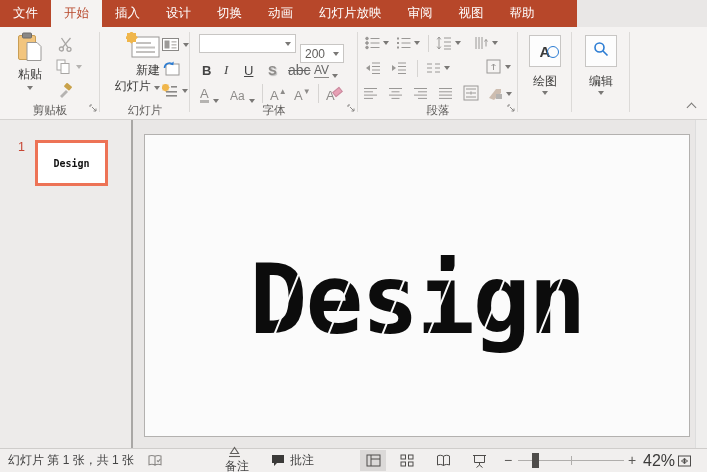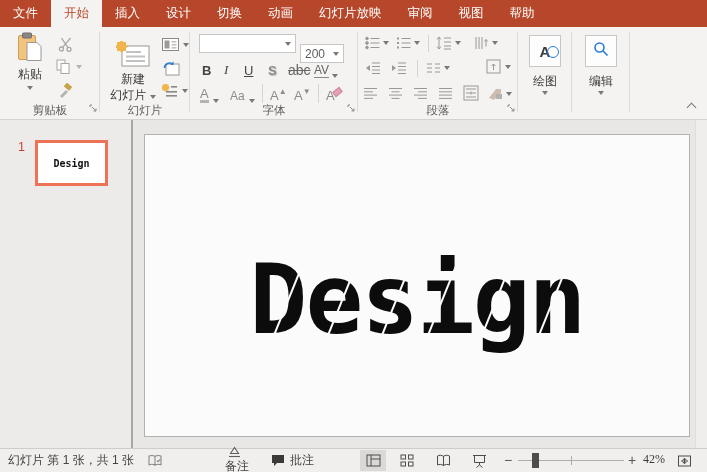--- a/index.html
+++ b/index.html
@@ -1,21 +1,21 @@
 <!DOCTYPE html>
 <html><head>
 <meta charset="utf-8">
 <style>
   * { margin:0; padding:0; box-sizing:border-box; }
   body { font-family:"Liberation Sans", sans-serif; background:#888; }
   #app { position:relative; width:707px; height:472px; background:#e9e7e6; overflow:hidden;
          font-family:"Liberation Sans", sans-serif; }
 
   
-  .titlebar { position:absolute; left:0; top:0; width:707px; height:27px; background:#B7472A;
+  .titlebar { position:absolute; left:0; top:0; width:577px; height:27px; background:#B7472A;
               display:flex; align-items:stretch; }
   .tab { color:#fff; font-size:12.5px; line-height:27px; padding:0 13px; cursor:default; white-space:nowrap; }
   .tab.active { background:#f5f3f2; color:#B7472A; }
   .tb-right { margin-left:auto; display:flex; align-items:center; padding-right:14px; }
   .tb-item { display:flex; align-items:center; color:#fff; font-size:12.5px; }
   .tb-item .ic { display:inline-flex; margin-right:5px; }
   .gap36 { width:30px; }
 
   
   .ribbon { position:absolute; left:0; top:27px; width:707px; height:93px; background:#f5f3f2;
@@ -67,21 +67,21 @@
   .frac { position:absolute; top:-14px; width:2px; height:130px; background:#fbfbfb; transform:rotate(22deg); }
 
   
   .statusbar { position:absolute; left:0; top:448px; width:707px; height:24px; background:#f1efee;
                border-top:1px solid #cfcdcb; font-size:12px; color:#444; }
   .sb-left { position:absolute; left:8px; top:0; height:23px; display:flex; align-items:center; }
   .sb-right { position:absolute; left:356px; right:0; top:0; height:23px; }
   .sbitem { display:flex; align-items:center; }
   .viewbtn { position:absolute; top:1px; width:26px; height:21px; display:flex; align-items:center; justify-content:center; }
   .viewbtn.sel { background:#dbd9d8; }
-  .zoomtext { position:absolute; top:3px; font-size:12px; color:#3b3a39;font-family:Liberation Serif, serif; }
+  .zoomtext { position:absolute; top:3px; font-size:16px; color:#3b3a39; }
   .ztrack { position:absolute; top:11px; height:1px; background:#b0aeac; }
   .ztick { position:absolute; top:7px; width:1px; height:9px; background:#b0aeac; }
   .zthumb { position:absolute; top:4px; width:7px; height:15px; background:#4f4d4b; }
   .zbtn { position:absolute; top:2px; font-size:14px; color:#5a5856; line-height:18px; }
 </style>
 </head>
 <body>
 
 <div id="app">
 
@@ -132,21 +132,21 @@
         </svg>
       </div>
       <div class="glabel">剪贴板</div>
       <span class="launcher">
         <svg width="8" height="8" viewBox="0 0 8 8" fill="none" stroke="#8a8886" stroke-width="1">
           <path d="M1 3V1h2M3 3l4 4M7 4.5V7H4.5"></path>
         </svg></span>
     </div>
 
     <div class="rgroup" style="left:100px; width:90px;">
-      <div class="bigbtn" style="left:6px; top:14px; width:54px;">
+      <div class="bigbtn" style="left:6px; top:5px; width:54px;align-items:flex-end;">
         <span>
           <svg width="34" height="26" viewBox="0 0 34 26">
             <rect x="6" y="5" width="27" height="20" fill="#fff" stroke="#9a9896"></rect>
             <rect x="10" y="10" width="15" height="2" fill="#c3c1bf"></rect>
             <rect x="10" y="14.5" width="19" height="2" fill="#c3c1bf"></rect>
             <rect x="10" y="19" width="19" height="2" fill="#c3c1bf"></rect>
             <g fill="#F0B64B">
                 <rect x="1" y="1" width="9" height="9"></rect>
                 <rect x="1" y="1" width="9" height="9" transform="rotate(45 5.5 5.5)"></rect>
               </g>

